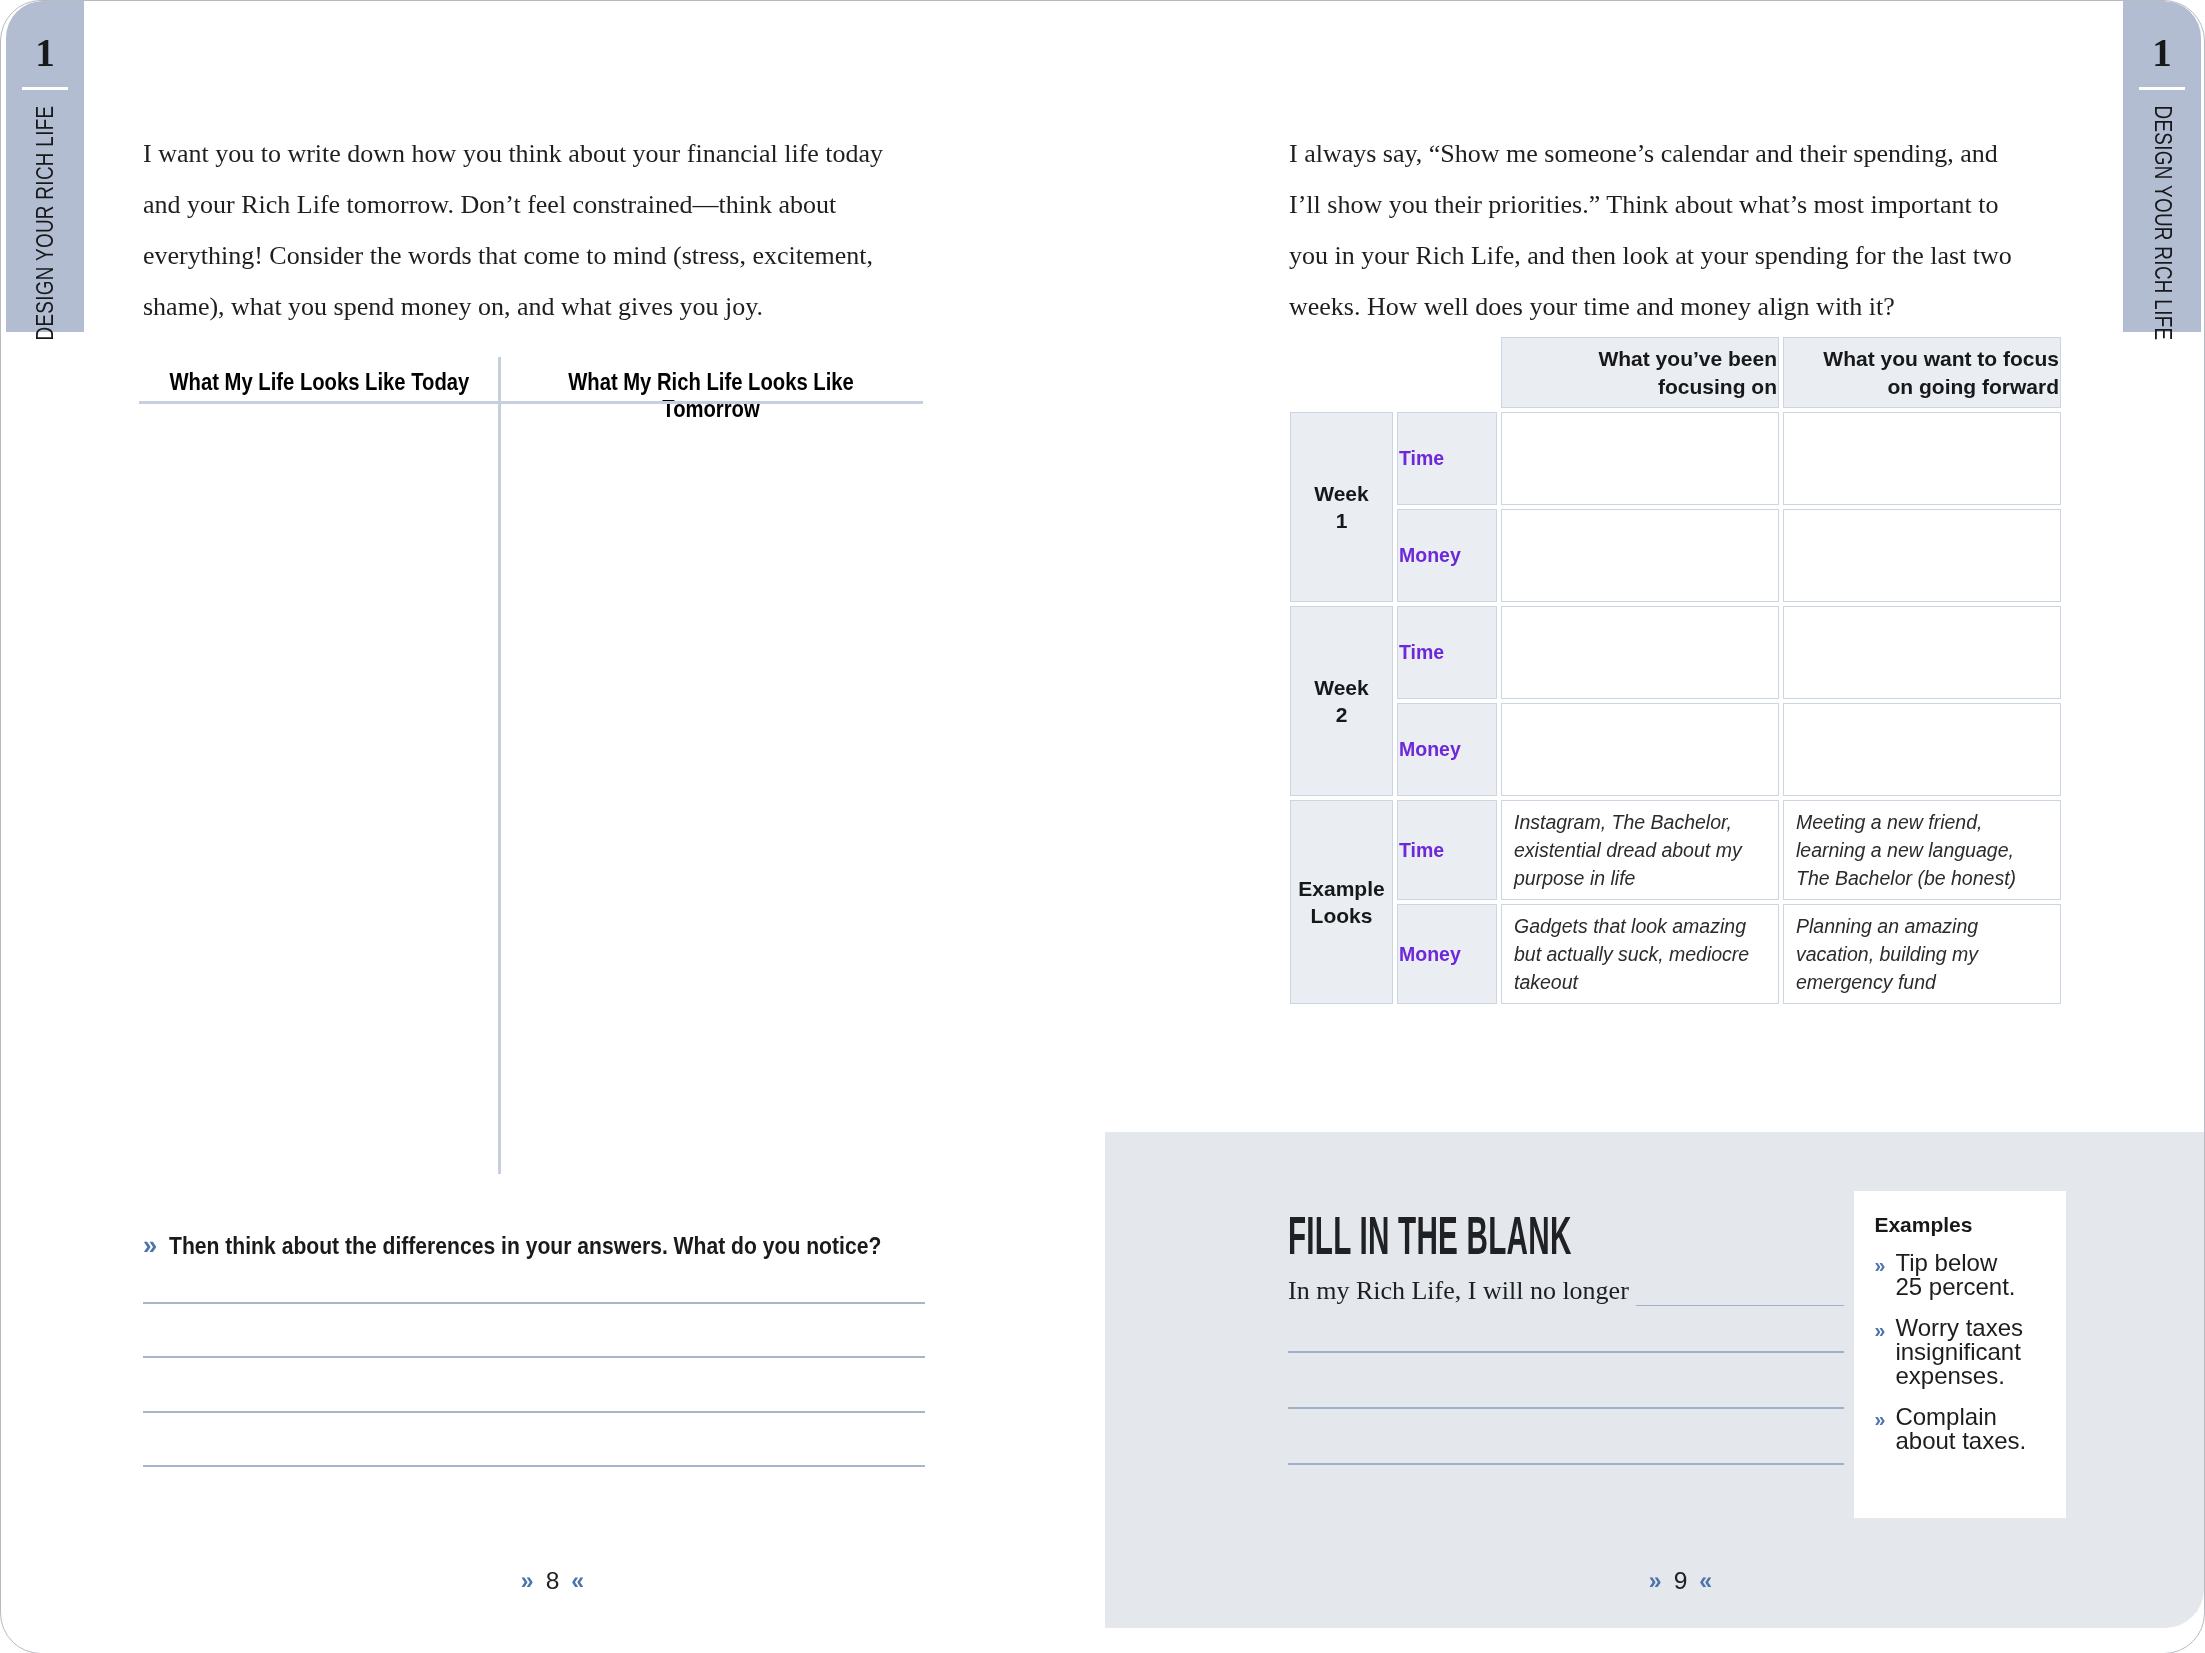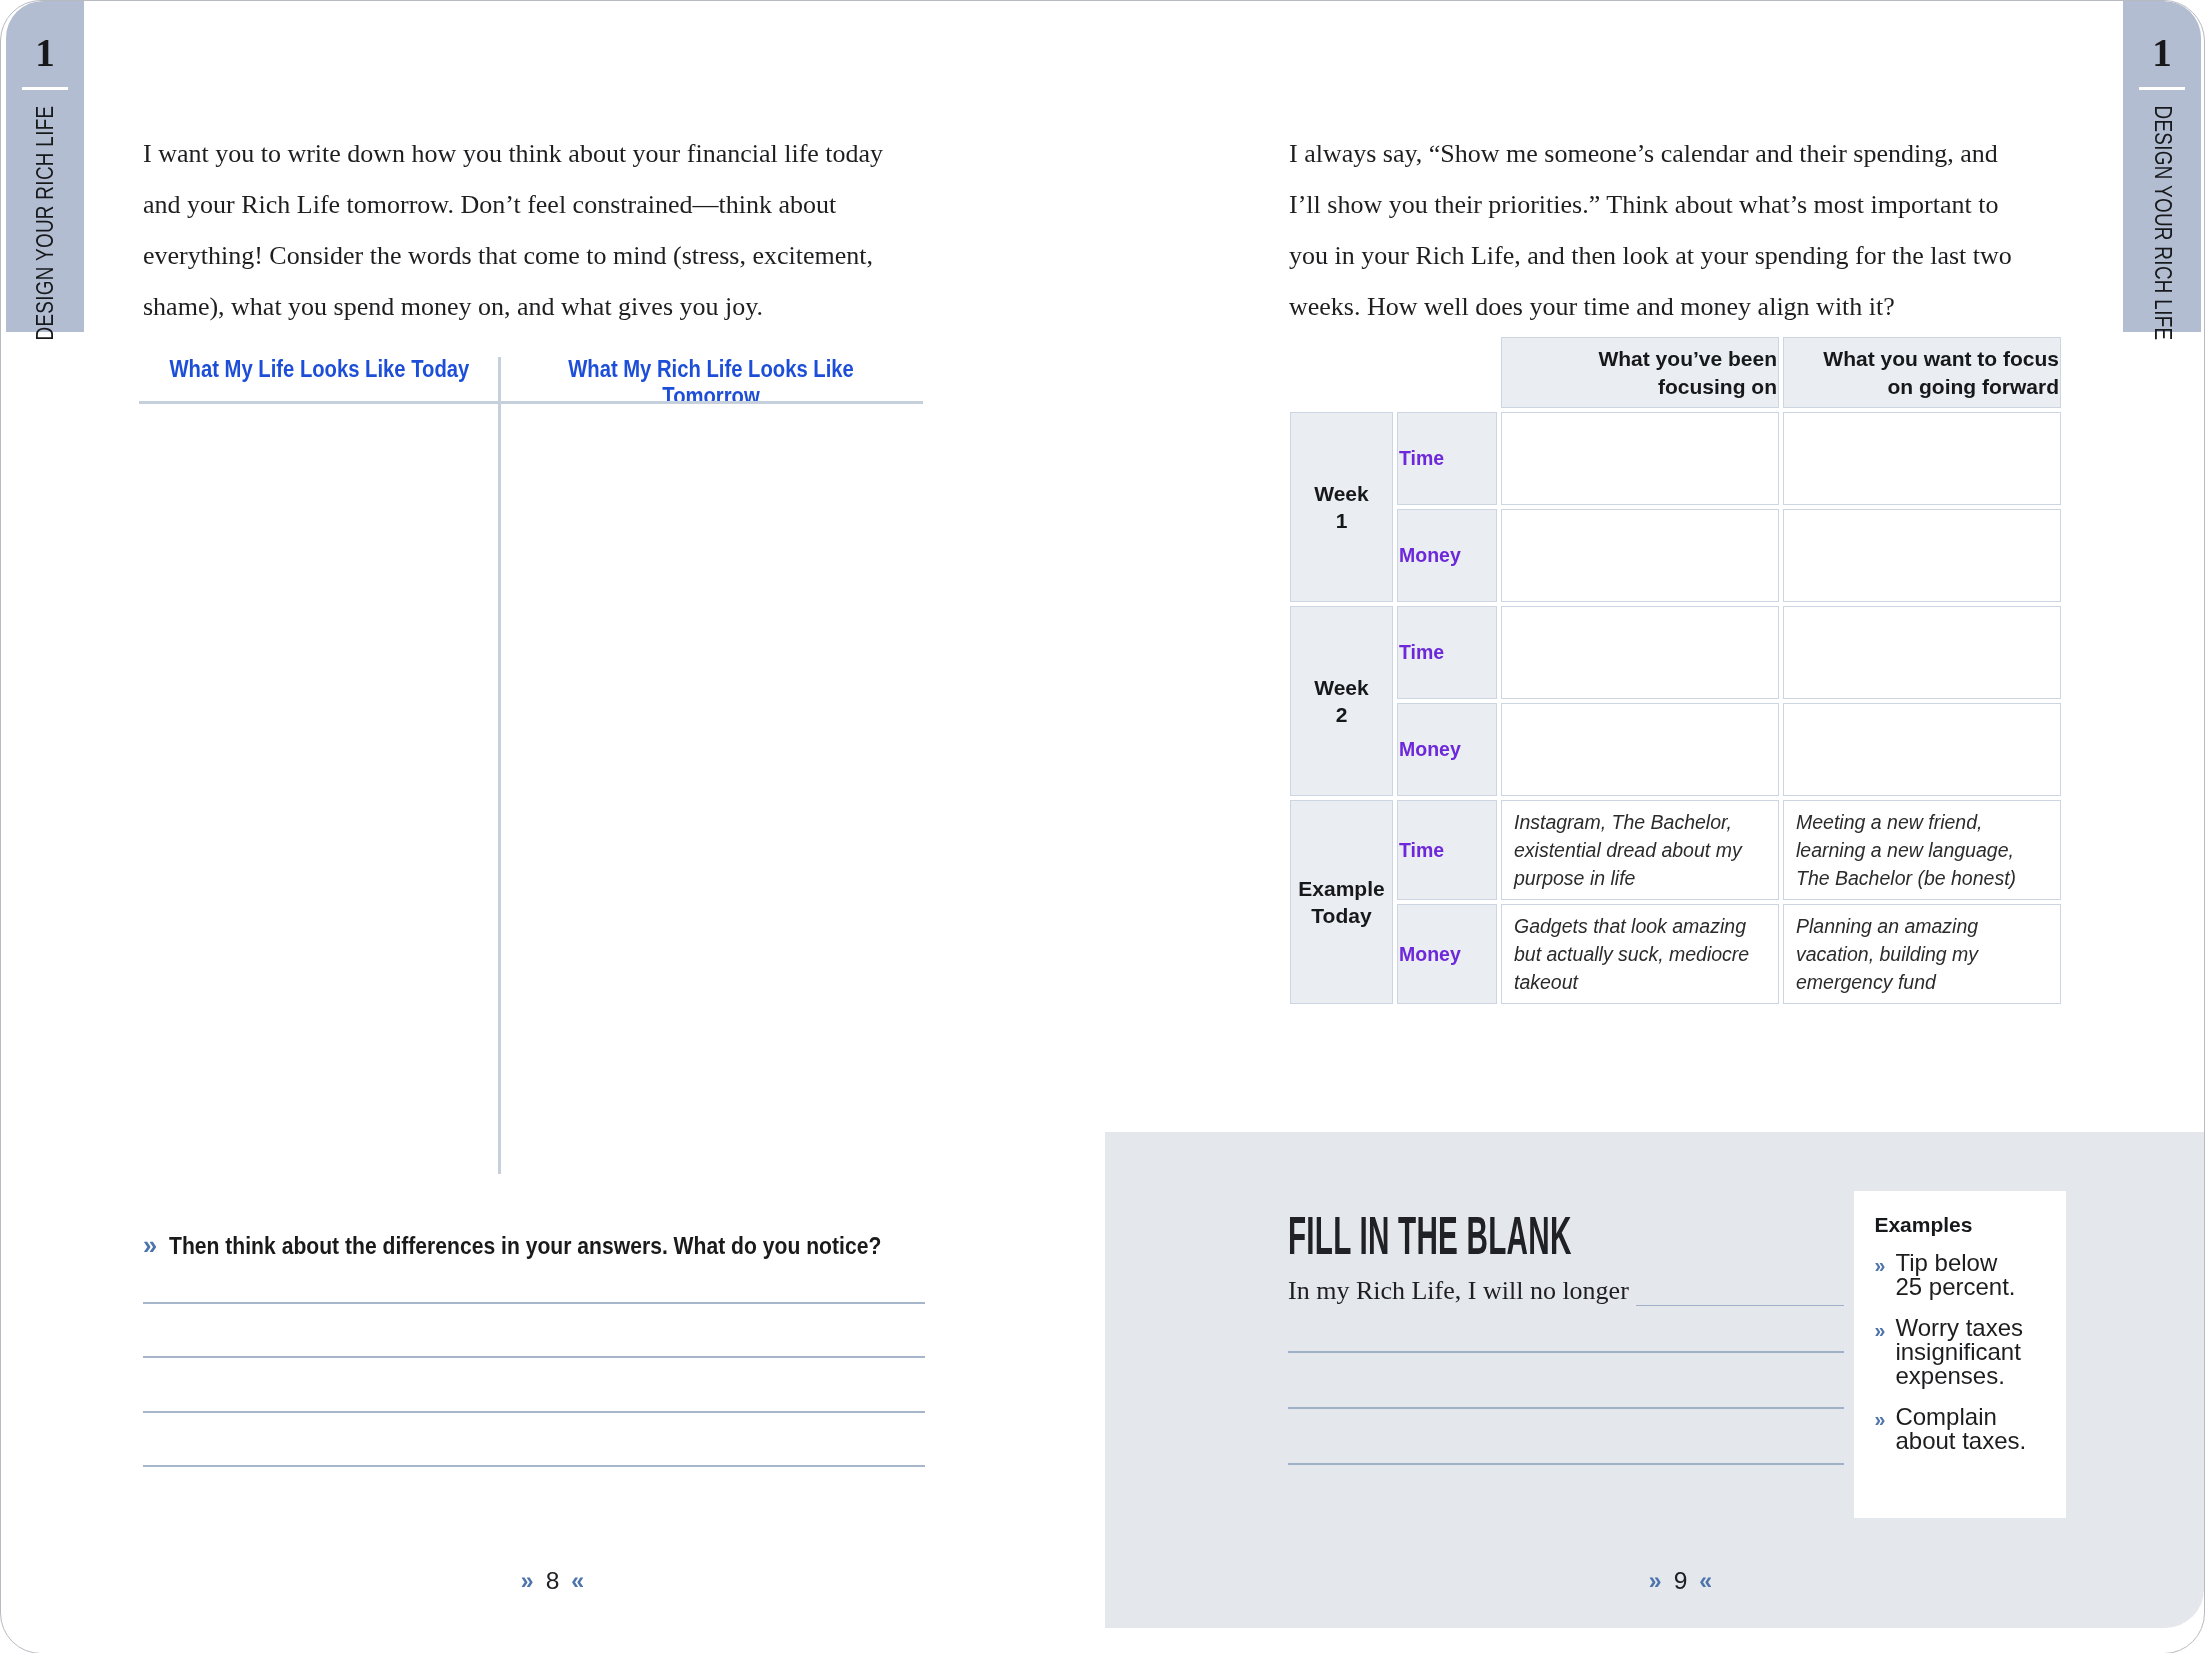--- a/index.html
+++ b/index.html
@@ -26,21 +26,21 @@
   .intro { position:absolute; font-family:"Liberation Serif",serif;
            font-size:26px; line-height:51px; color:#1e1e20; }
   .cx88 { display:inline-block; transform:scaleX(.88); transform-origin:center; }
   .cx88l { display:inline-block; transform:scaleX(.88); transform-origin:left center; }
   .bullet { color:#4d74ab; font-weight:700; }
   .pagenum { position:absolute; top:1566px; text-align:center; font-size:24.6px; color:#202124; }
   .pagenum .g { color:#4d74ab; font-weight:700; font-size:23px; }
   .pagenum .n { margin:0 12px; }
 
   
-  .lt-h { position:absolute; top:355px; text-align:center; font-weight:700; font-size:23px; color:#1d4ed8; }
+  .lt-h { position:absolute; top:368px; text-align:center; font-weight:700; font-size:23px; color:#000000; }
   .lt-h1 { left:138px; width:360px; }
   .lt-h2 { left:498px; width:424px; }
   .lt-hrule { position:absolute; left:138px; top:400px; width:784px; height:2.5px; background:#c6d0dd; }
   .lt-vline { position:absolute; left:497px; top:356px; width:2.5px; height:817px; background:#c6d0dd; }
   .write-area { position:absolute; top:405px; height:765px; }
   .write-area.a1 { left:140px; width:355px; }
   .write-area.a2 { left:502px; width:418px; }
   .prompt { position:absolute; left:142px; top:1230px; display:flex; gap:12px; align-items:flex-start; }
   .prompt .bullet { font-size:25.4px; line-height:29px; }
   .prompt .ptext { font-weight:700; font-size:24px; line-height:29px; color:#1a1a1a; }
@@ -163,21 +163,21 @@
       <td class="dcell"></td>
       <td class="dcell"></td>
     </tr>
     <tr style="height:93px;">
       <td class="scell">Money</td>
       <td class="dcell"></td>
       <td class="dcell"></td>
     </tr>
     <tr style="height:100px;">
       <td class="lcell pre" rowspan="2">Example
-Today</td>
+Looks</td>
       <td class="scell">Time</td>
       <td class="ecell">Instagram, The Bachelor, existential dread about my purpose in life</td>
       <td class="ecell">Meeting a new friend, learning a new language, The Bachelor (be honest)</td>
     </tr>
     <tr style="height:100px;">
       <td class="scell">Money</td>
       <td class="ecell">Gadgets that look amazing but actually suck, mediocre takeout</td>
       <td class="ecell">Planning an amazing vacation, building my emergency fund</td>
     </tr>
   </tbody>

